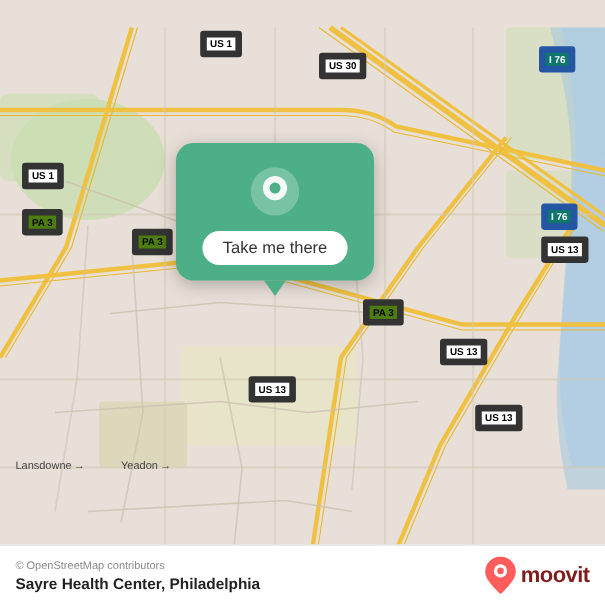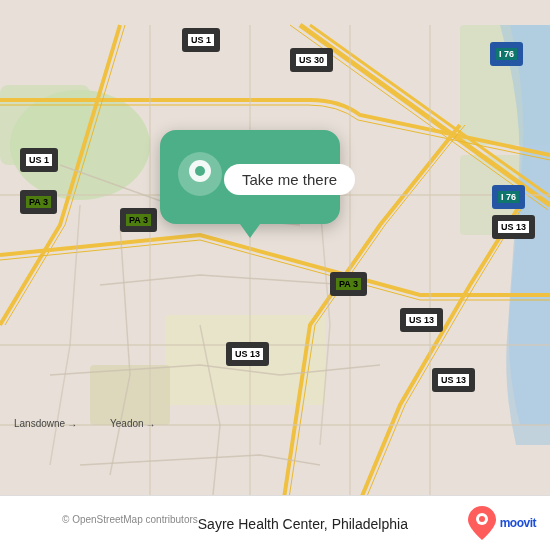--- a/index.html
+++ b/index.html
@@ -29,21 +29,21 @@
 
     
     #popup-card {
       position: absolute;
       top: 130px;
       left: 160px;
       width: 180px;
       background: #4caf87;
       border-radius: 16px;
       display: flex;
-      flex-direction: row;
+      flex-direction: column;
       align-items: center;
       padding: 18px 16px 14px 16px;
       box-shadow: 0 4px 16px rgba(0,0,0,0.25);
       z-index: 10;
     }
 
     #popup-card::after {
       content: '';
       position: absolute;
       bottom: -14px;
@@ -85,46 +85,45 @@
       padding: 10px 14px 10px 14px;
       display: flex;
       align-items: center;
       justify-content: space-between;
       border-top: 1px solid #ddd;
       z-index: 20;
     }
 
     #bottom-left {
       display: flex;
-      flex-direction: row;
-      margin-left: 48px;
+      flex-direction: column;
     }
 
     #copyright-text {
       font-size: 10px;
       color: #888;
     }
 
     #location-title {
       font-size: 14px;
-      font-weight: normal;
+      font-weight: bold;
       color: #222;
       margin-top: 2px;
     }
 
     #moovit-logo {
       display: flex;
       align-items: center;
       gap: 4px;
     }
 
     #moovit-text {
-      font-size: 12px;
+      font-size: 20px;
       font-weight: bold;
-      color: #1d4ed8;
+      color: #7f1d1d;
       letter-spacing: -0.5px;
     }
 
     
     .highway-badge {
       position: absolute;
       display: flex;
       align-items: center;
       justify-content: center;
       font-size: 9px;

